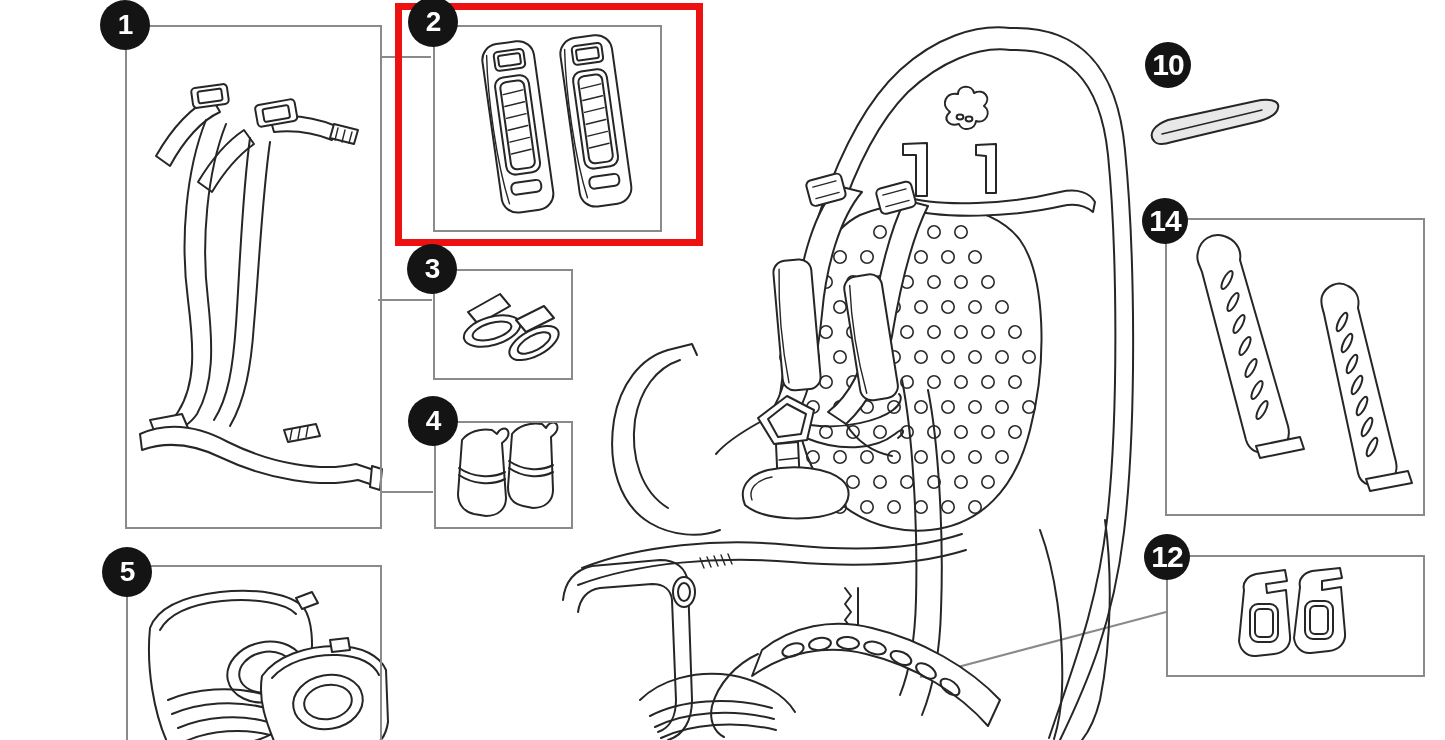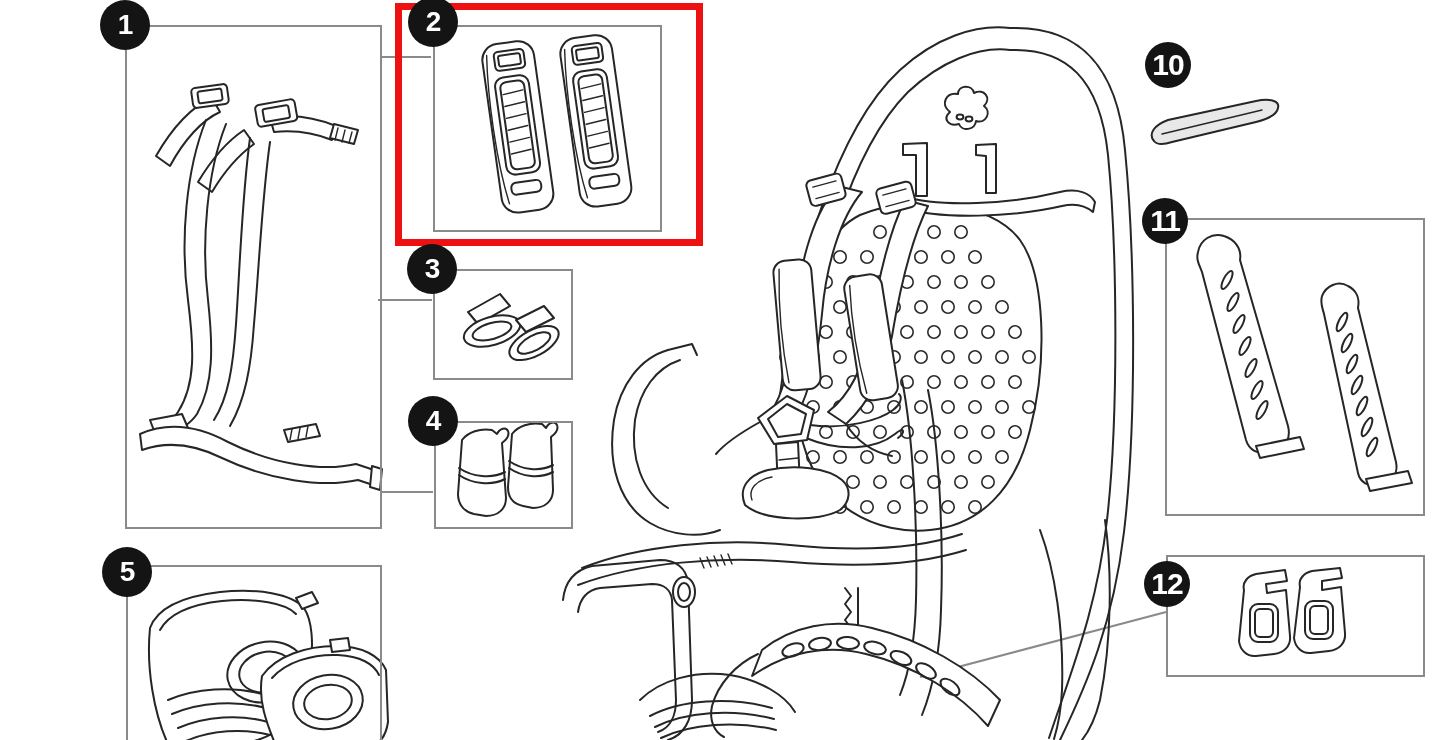--- a/index.html
+++ b/index.html
@@ -393,16 +393,16 @@
   <div class="pbox" style="left:1166px;top:555px;width:259px;height:122px;"></div>
 
   <div class="hibox" style="left:395px;top:3px;width:308px;height:243px;"></div>
 
   <div class="badge badge-lg" style="left:125px;top:25px;">1</div>
   <div class="badge badge-lg" style="left:433px;top:22px;">2</div>
   <div class="badge badge-lg" style="left:432px;top:269px;">3</div>
   <div class="badge badge-lg" style="left:433px;top:421px;">4</div>
   <div class="badge badge-lg" style="left:127px;top:572px;">5</div>
   <div class="badge badge-sm" style="left:1168px;top:65px;">10</div>
-  <div class="badge badge-sm" style="left:1165px;top:221px;">11</div>
-  <div class="badge badge-sm" style="left:1167px;top:584px;">12</div>
+  <div class="badge badge-sm" style="left:1165px;top:221px;">14</div>
+  <div class="badge badge-sm" style="left:1167px;top:557px;">12</div>
 
 </div>
 
 </body></html>

